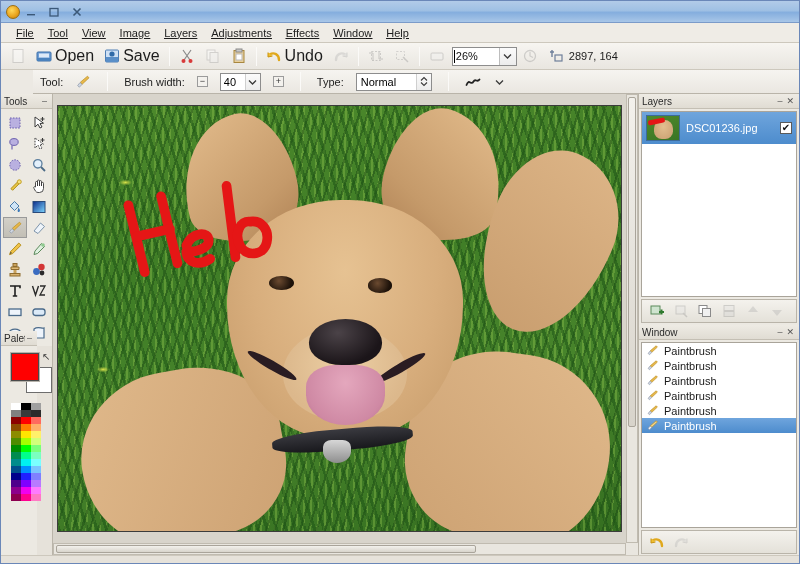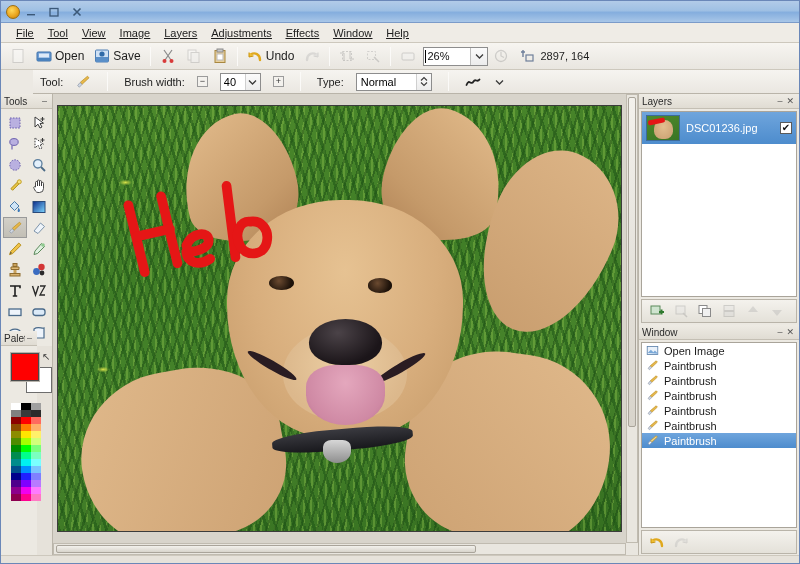--- a/index.html
+++ b/index.html
@@ -64,21 +64,21 @@
   
   #maintoolbar {
     position: absolute; left: 0; top: 42px; width: 800px; height: 27px;
     background: linear-gradient(to bottom, #f7f5f1, #e9e6e0);
     border-bottom: 1px solid #cdc8bd;
     display: flex; align-items: center; padding-left: 4px;
   }
   .tb-btn {
     height: 23px; display: flex; align-items: center; gap: 3px;
     padding: 0 4px; border: 1px solid transparent; border-radius: 2px;
-    font-size: 12px; color: #1d1d1d; white-space: nowrap;
+    font-size: 16px; color: #1d1d1d; white-space: nowrap;
   }
   .tb-btn.disabled { opacity: .35; }
   .tb-sep {
     width: 1px; height: 19px; margin: 0 4px;
     background: #cfcac0; border-right: 1px solid #fbfaf8;
   }
   .ico { width: 16px; height: 16px; display: block; flex: 0 0 auto; }
 
   #zoombox {
     display: flex; align-items: center; height: 19px;
@@ -853,27 +853,20 @@
 
     <div id="historypanel">
       <div class="panel-head">
         <span class="ttl">Window</span>
         <span class="hbtn">–</span>
         <span class="hbtn">✕</span>
       </div>
       <div class="list-body" id="historylist">
         <div class="hist-row">
           <svg class="ico" viewBox="0 0 16 16" style="width:13px;height:13px">
-              <rect x="1.5" y="3" width="13" height="10" fill="#e9f1fa" stroke="#5a7fa8"></rect>
-              <path d="M2 11 l4-4 3 3 2-2 4 4 z" fill="#7aa8d8"></path>
-            </svg>
-          <span>Open Image</span>
-        </div>
-        <div class="hist-row">
-          <svg class="ico" viewBox="0 0 16 16" style="width:13px;height:13px">
               <path d="M12.5 2.2 L14 3.8 L7.2 10.2 L5.2 8.4 Z" fill="#e8b84a" stroke="#b98c20" stroke-width=".8"></path>
               <path d="M5 8.6 L7 10.4 L4.4 13.2 L2.6 11.6 Z" fill="#cfd6e2" stroke="#8e98a8" stroke-width=".8"></path>
             </svg>
           <span>Paintbrush</span>
         </div>
         <div class="hist-row">
           <svg class="ico" viewBox="0 0 16 16" style="width:13px;height:13px">
               <path d="M12.5 2.2 L14 3.8 L7.2 10.2 L5.2 8.4 Z" fill="#e8b84a" stroke="#b98c20" stroke-width=".8"></path>
               <path d="M5 8.6 L7 10.4 L4.4 13.2 L2.6 11.6 Z" fill="#cfd6e2" stroke="#8e98a8" stroke-width=".8"></path>
             </svg>

